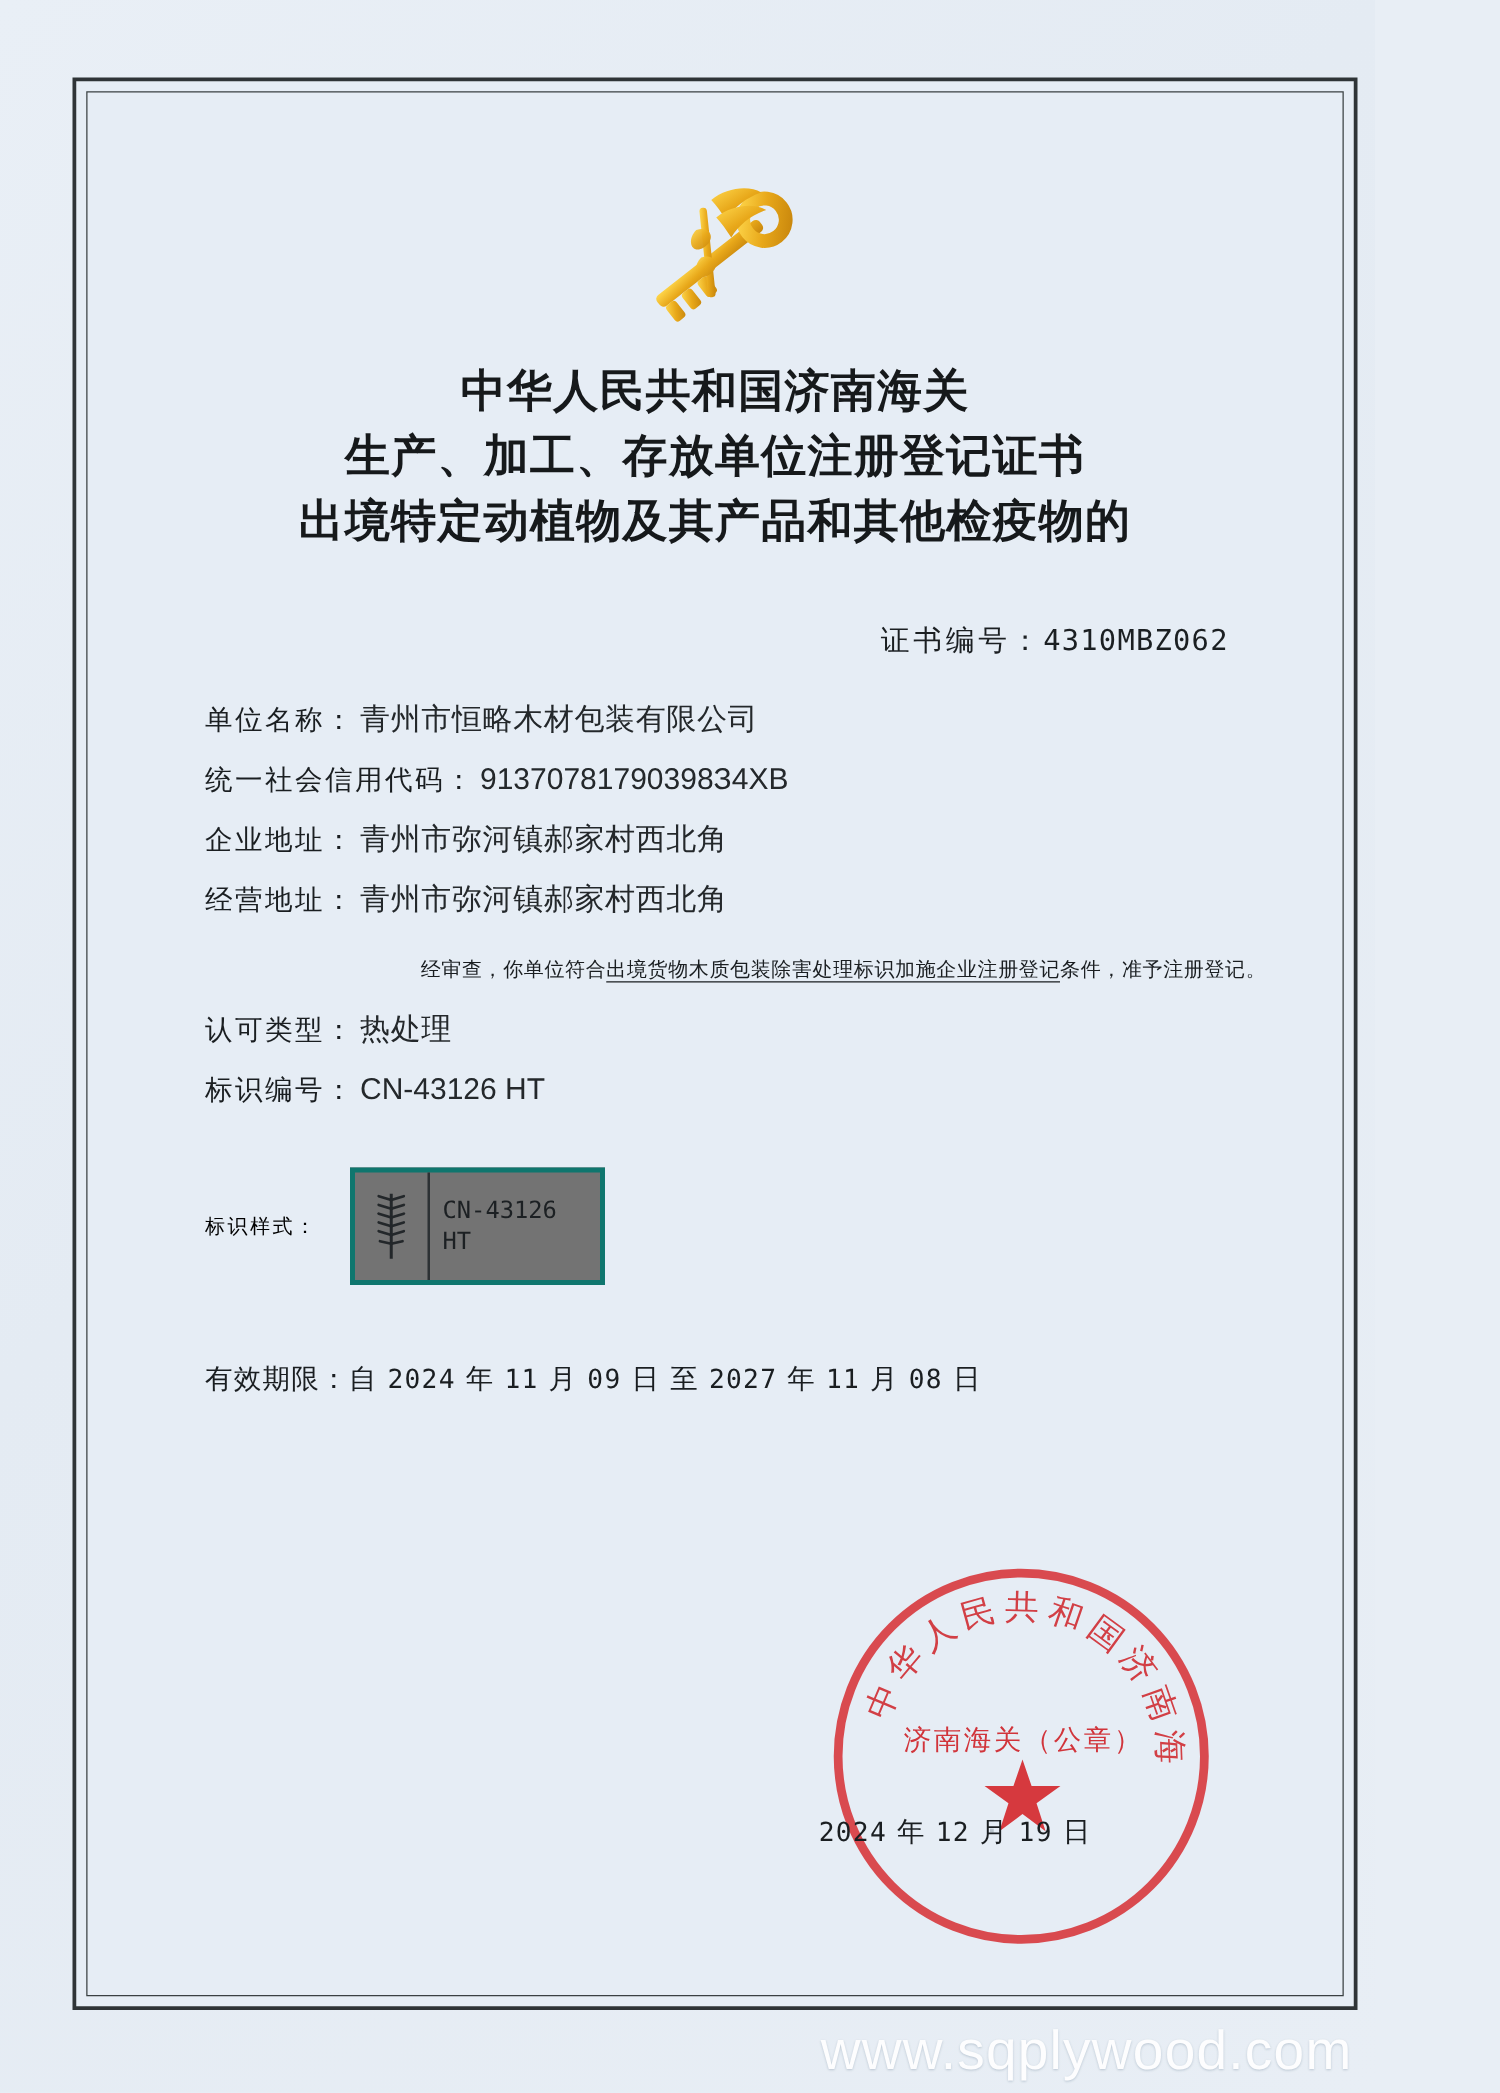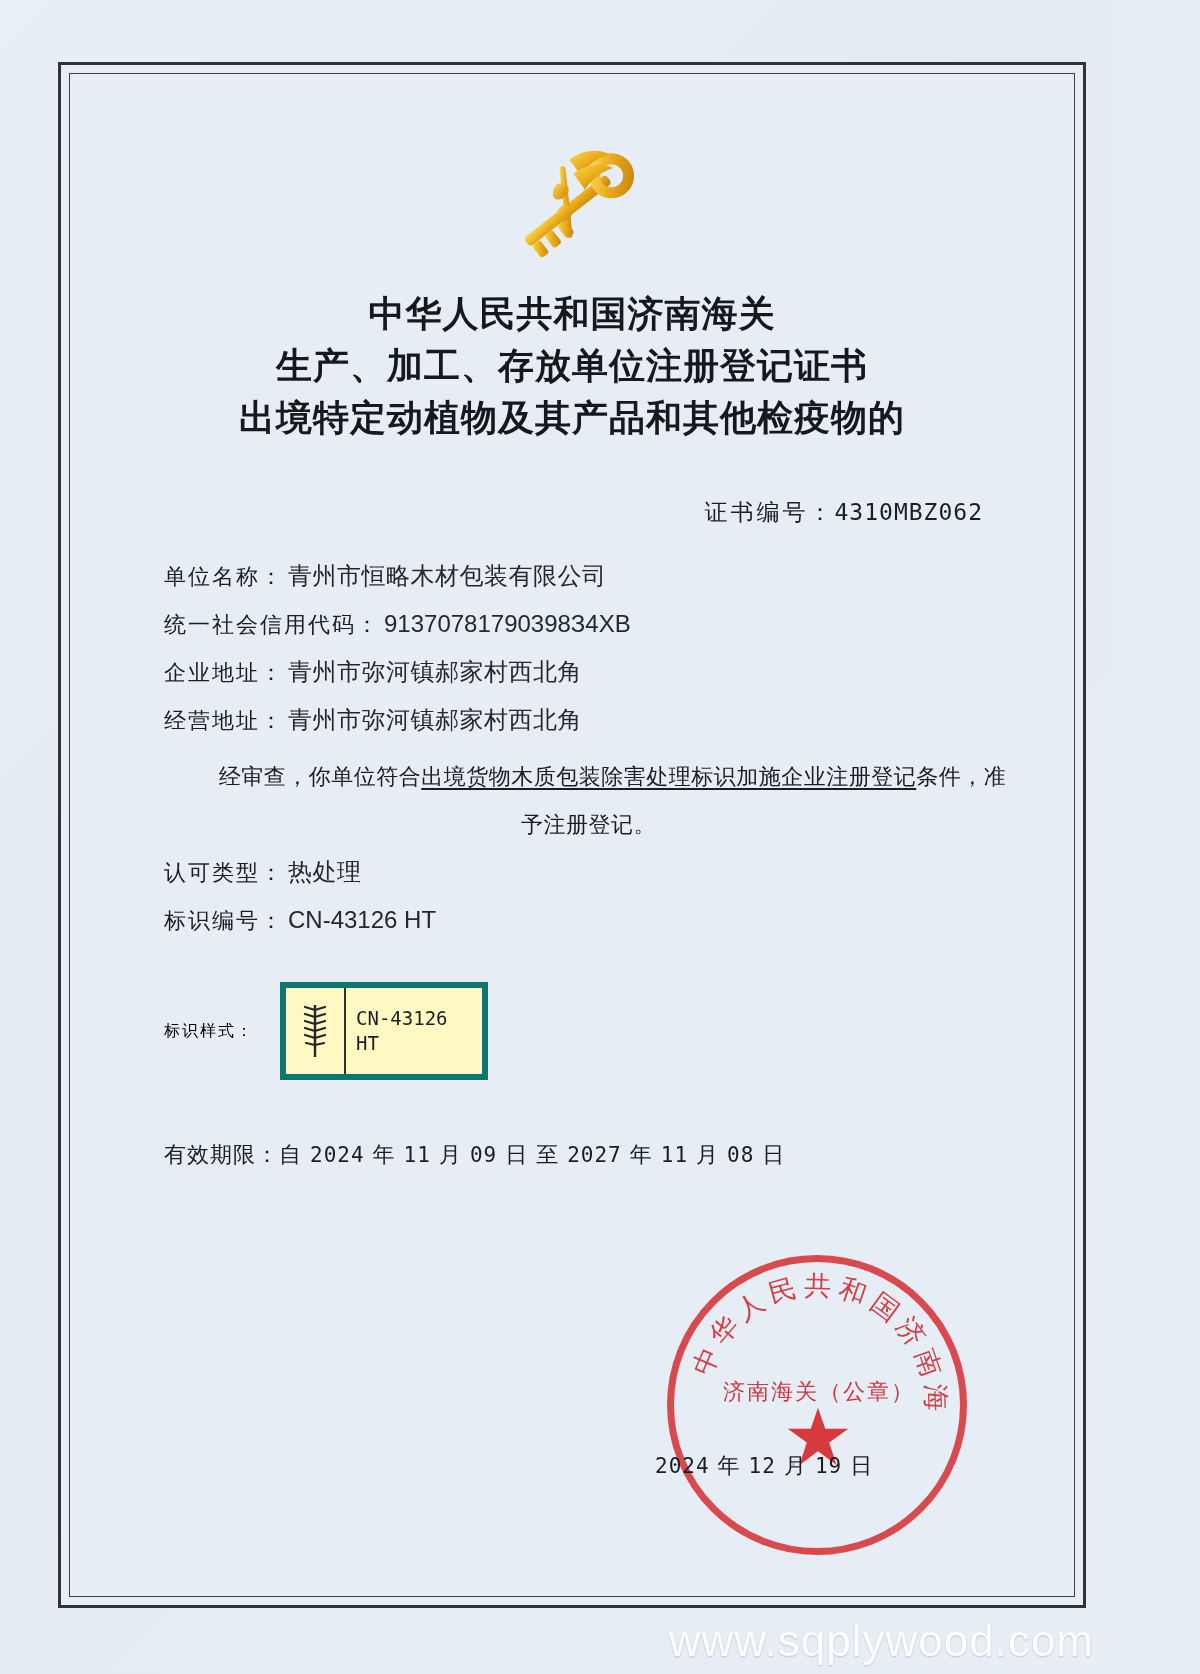--- a/index.html
+++ b/index.html
@@ -13,21 +13,20 @@
     font-family: "Liberation Serif", serif;
     position: relative;
     overflow: hidden;
   }
   .page {
     position: absolute;
     left: 0; top: 0;
     width: 1100px;
     height: 1674px;
     background: linear-gradient(135deg, #e9eff6 0%, #e4ebf3 40%, #e8eef5 100%);
-    padding-left: 12px;
   }
   .outer-frame {
     position: absolute;
     left: 58px; top: 62px;
     width: 1028px;
     height: 1546px;
     border: 3px solid #2f3437;
     box-sizing: border-box;
     background: #e6edf5;
   }
@@ -114,49 +113,49 @@
     white-space: nowrap;
   }
   .field-value.cjk {
     font-family: Liberation Sans, sans-serif;
     font-size: 24px;
     letter-spacing: 0.5px;
   }
 
   .paragraph {
     font-family: Liberation Serif, serif;
-    font-size: 22px;
+    font-size: 16px;
     line-height: 48px;
     color: #1a1e21;
     letter-spacing: 0.5px;
     margin-top: 14px;
     margin-bottom: 8px;
-    text-align: center;
+    text-align: right;
   }
   .paragraph .indent { display: inline-block; width: 48px; }
   .paragraph u {
     text-decoration: underline;
     text-underline-offset: 4px;
   }
 
   .approval-rows { margin-top: 6px; }
 
   .mark-sample {
     display: flex;
     align-items: center;
     margin-top: 46px;
   }
   .mark-sample .field-label { margin-right: 26px; }
   .mark-box {
     width: 196px;
     height: 86px;
-    border: 6px solid #0f766e;
+    border: 4px solid #0f766e;
     display: flex;
     align-items: stretch;
-    background: #fef9c3;
+    background: #737373;
   }
   .mark-box .wheat {
     width: 58px;
     border-right: 2px solid #2c3134;
     display: flex;
     align-items: center;
     justify-content: center;
   }
   .mark-box .codes {
     flex: 1;

